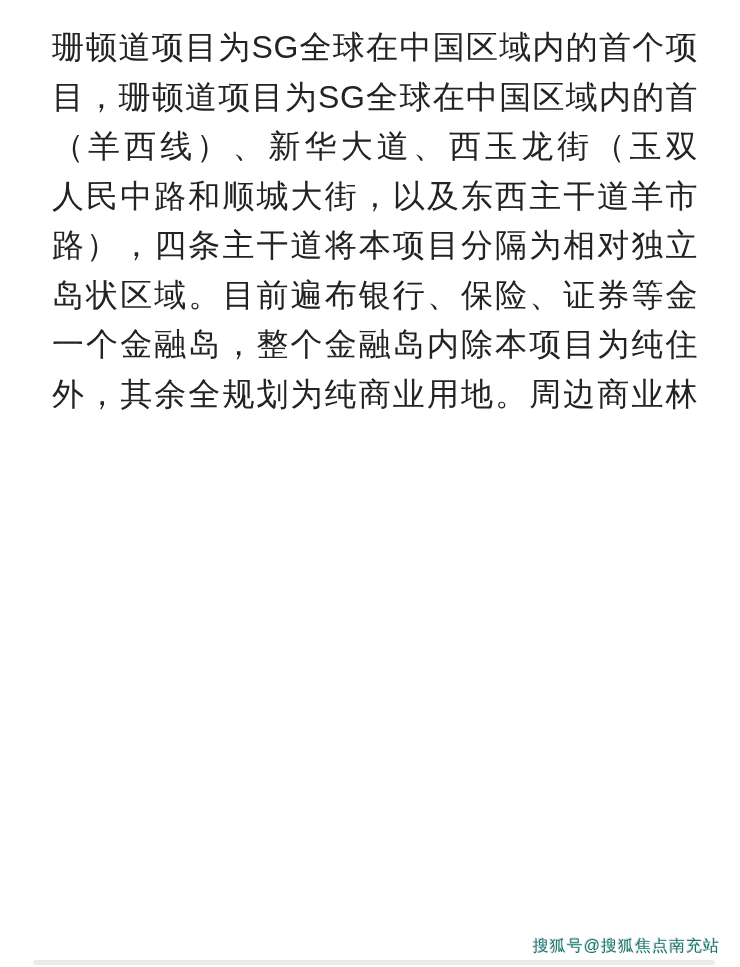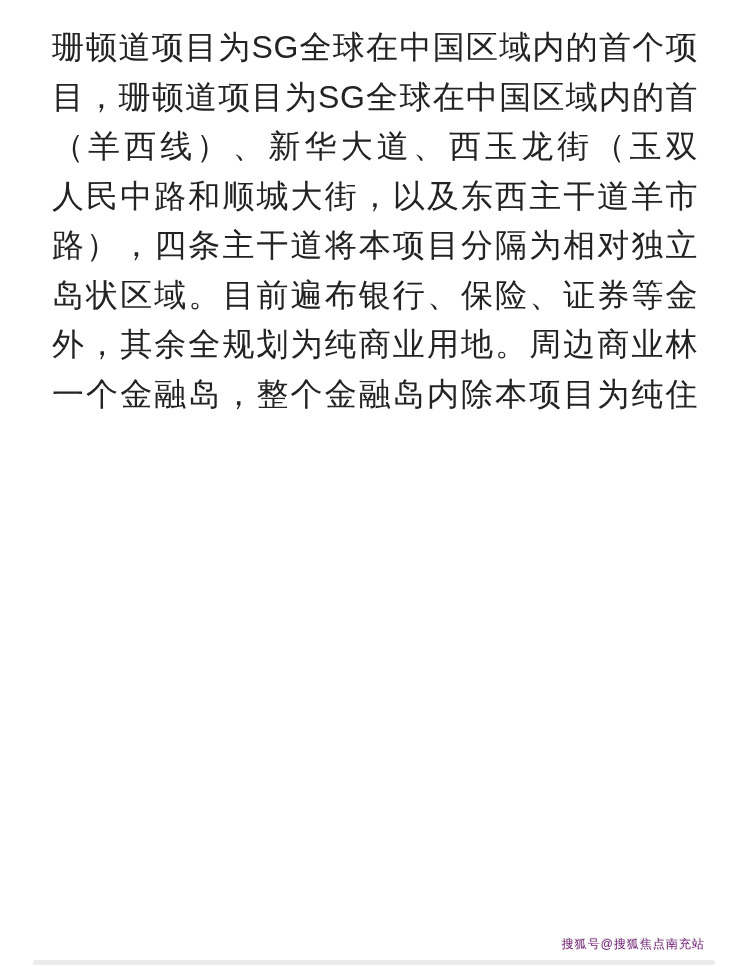--- a/index.html
+++ b/index.html
@@ -39,25 +39,25 @@
     text-justify: inter-character;
     letter-spacing: 0.5px;
     white-space: normal;
   }
   .text-line.line-last {
     text-align-last: left;
     -moz-text-align-last: left;
   }
   .watermark {
     position: absolute;
-    right: 35px;
+    right: 20px;
     top: 936px;
-    font-size: 12px;
+    font-size: 16px;
     letter-spacing: 1px;
-    color: #701a75;
+    color: #0f766e;
     text-shadow: 1px 1px 0 rgba(255,255,255,0.95), -1px -1px 0 rgba(130,130,130,0.35);
     white-space: nowrap;
   }
   .bottom-divider {
     position: absolute;
     left: 33px;
     width: 682px;
     top: 960px;
     height: 5px;
     background: #ebebeb;
@@ -68,20 +68,20 @@
 <body>
 
 <div class="article">
   <div class="paragraph">
       <div class="text-line">珊顿道项目为SG全球在中国区域内的首个项</div>
       <div class="text-line">目，珊顿道项目为SG全球在中国区域内的首个项</div>
       <div class="text-line">（羊西线）、新华大道、西玉龙街（玉双</div>
       <div class="text-line">人民中路和顺城大街，以及东西主干道羊市街</div>
       <div class="text-line">路），四条主干道将本项目分隔为相对独立的</div>
       <div class="text-line">岛状区域。目前遍布银行、保险、证券等金融</div>
+      <div class="text-line">一个金融岛，整个金融岛内除本项目为纯住宅</div>
       <div class="text-line">外，其余全规划为纯商业用地。周边商业林</div>
-      <div class="text-line">一个金融岛，整个金融岛内除本项目为纯住宅</div>
     </div>
 </div>
 
 <div class="watermark">搜狐号@搜狐焦点南充站</div>
 
 <div class="bottom-divider"></div>
 
 </body></html>

